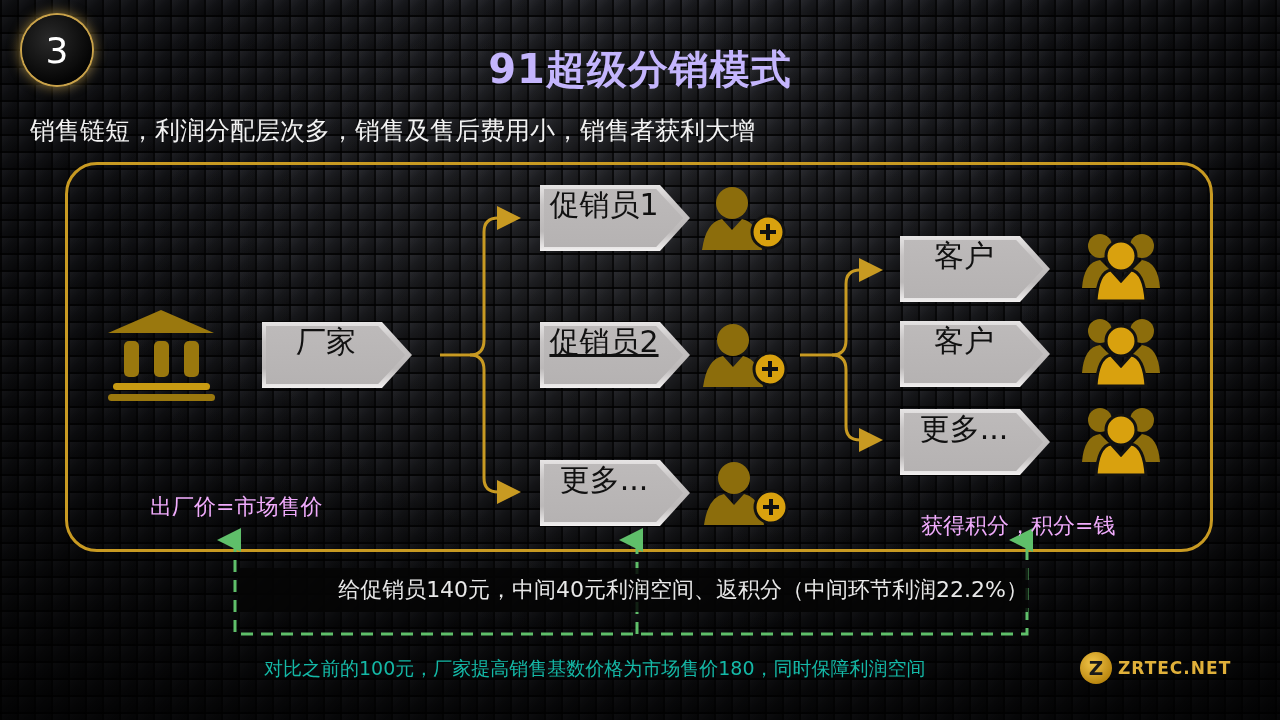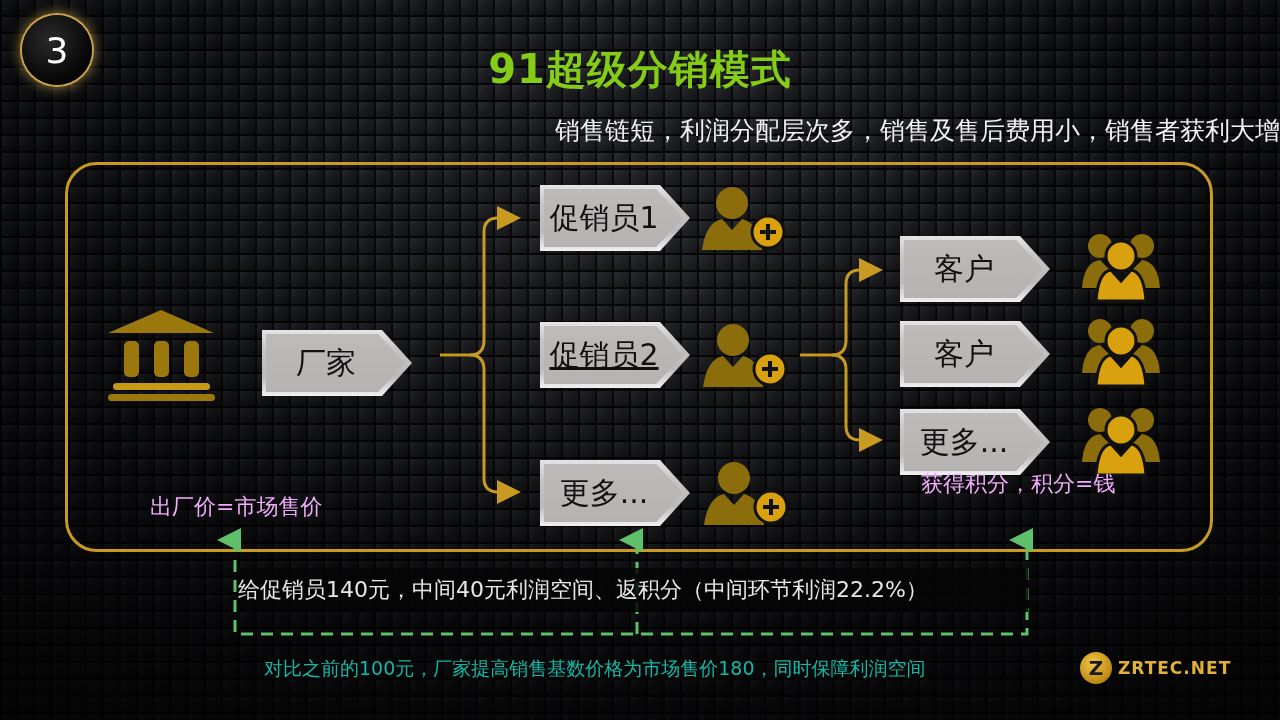--- a/index.html
+++ b/index.html
@@ -24,52 +24,52 @@
     background: radial-gradient(ellipse at 50% 40%, rgba(0,0,0,0) 40%, rgba(0,0,0,0.6) 100%); }
 
   .badge {
     position:absolute; left:22px; top:15px; width:70px; height:70px; border-radius:50%;
     background: radial-gradient(circle at 40% 35%, #2a2a2a, #050505 70%);
     box-shadow: 0 0 0 2px #c9a24a, 0 0 12px 3px rgba(230,190,90,0.55);
     color:#fff; font-size:36px; display:flex; align-items:center; justify-content:center;
   }
   .title {
     position:absolute; left:0; right:0; top:42px; text-align:center;
-    color:#84cc16; font-size:40px; font-weight:bold; letter-spacing:1px;
+    color:#c4b5fd; font-size:40px; font-weight:bold; letter-spacing:1px;
   }
   .subtitle {
-    position:absolute; left:0; right:0; top:114px; text-align:right;
-    color:#f2f2f2; font-size:25px;
+    position:absolute; left:0; right:0; top:114px; text-align:left;
+    color:#f2f2f2; font-size:25px;padding-left:30px;
   }
   .frame {
     position:absolute; left:65px; top:162px; width:1148px; height:390px;
     border:3px solid #c89a22; border-radius:32px; box-sizing:border-box;
   }
 
   .arrow-box {
-    position:absolute; height:66px; display:flex; align-items:center; justify-content:center;
+    position:absolute; height:66px; display:flex; justify-content:center;
     color:#111; font-size:30px;
     background: linear-gradient(180deg, #e6e4e4 0%, #c7c4c4 30%, #bcb9b9 70%, #f2f0f0 100%);
     clip-path: polygon(0 0, 80% 0, 100% 50%, 80% 100%, 0 100%);
     box-sizing:border-box; padding-right:22px;
   }
   .arrow-box::before {
     content:""; position:absolute; inset:4px;
     clip-path: polygon(0 0, 79% 0, 98% 50%, 79% 100%, 0 100%);
     background: linear-gradient(180deg, #bdbaba, #b5b2b2);
     z-index:0;
   }
   .arrow-box span { position:relative; z-index:1; }
 
   .gold-label { position:absolute; color:#f0abfc; font-size:22px; font-weight:normal; }
 
   .info-box {
     position:absolute; left:238px; top:568px; width:790px; height:44px;
     background:rgba(5,5,5,0.85); color:#e8e8e8; font-size:22px;
-    display:flex; align-items:center; justify-content:flex-start;
+    display:flex; align-items:center; justify-content:flex-end;
   }
   .footnote {
     position:absolute; left:264px; top:656px; color:#14b8a6; font-size:19px;
   }
   .logo { position:absolute; left:1080px; top:652px; display:flex; align-items:center; gap:6px; }
   .logo-mark {
     width:32px; height:32px; border-radius:50%;
     background: radial-gradient(circle at 40% 35%, #f3c64a, #b8850e 75%);
     display:flex; align-items:center; justify-content:center;
     color:#1a1a1a; font-weight:bold; font-size:20px;
@@ -162,21 +162,21 @@
   <g>
     <circle cx="1100" cy="420" r="12" fill="#8c6d0c"></circle>
     <circle cx="1142" cy="420" r="12" fill="#8c6d0c"></circle>
     <path d="M1082 462 Q1084 436 1100 434 L1110 444 Q1106 452 1104 462 Z" fill="#8c6d0c"></path>
     <path d="M1160 462 Q1158 436 1142 434 L1132 444 Q1136 452 1138 462 Z" fill="#8c6d0c"></path>
     <circle cx="1121" cy="430" r="15" fill="#d9a10e" stroke="#111" stroke-width="3"></circle>
     <path d="M1096 475 Q1098 446 1111 444 L1121 455 L1131 444 Q1144 446 1146 475 Z" fill="#d9a10e" stroke="#111" stroke-width="3"></path>
   </g>
 </svg>
 
-<div class="arrow-box" style="left:262px;top:330px;width:150px;font-family:Liberation Mono, monospace;">
+<div class="arrow-box" style="left:262px;top:322px;width:150px;font-family:Liberation Mono, monospace;">
   <span>厂家</span>
 </div>
 <div class="gold-label" style="left:150px;top:492px;">出厂价=市场售价</div>
 
 <div class="arrow-box" style="left:540px;top:185px;width:150px;">
   <span>促销员1</span>
 </div>
 <div class="arrow-box" style="left:540px;top:322px;width:150px;text-decoration:underline;">
   <span>促销员2</span>
 </div>
@@ -186,21 +186,21 @@
 
 <div class="arrow-box" style="left:900px;top:236px;width:150px;">
   <span>客户</span>
 </div>
 <div class="arrow-box" style="left:900px;top:321px;width:150px;">
   <span>客户</span>
 </div>
 <div class="arrow-box" style="left:900px;top:409px;width:150px;">
   <span>更多...</span>
 </div>
-<div class="gold-label" style="left:921px;top:469px;">获得积分，积分=钱</div>
+<div class="gold-label" style="left:921px;top:511px;">获得积分，积分=钱</div>
 
 <div class="info-box">
   <span>给促销员140元，中间40元利润空间、返积分（中间环节利润22.2%）</span>
 </div>
 <div class="footnote">对比之前的100元，厂家提高销售基数价格为市场售价180，同时保障利润空间</div>
 <div class="logo">
   <div class="logo-mark">Z</div>
   <div class="logo-text">ZRTEC.NET</div>
 </div>
 

